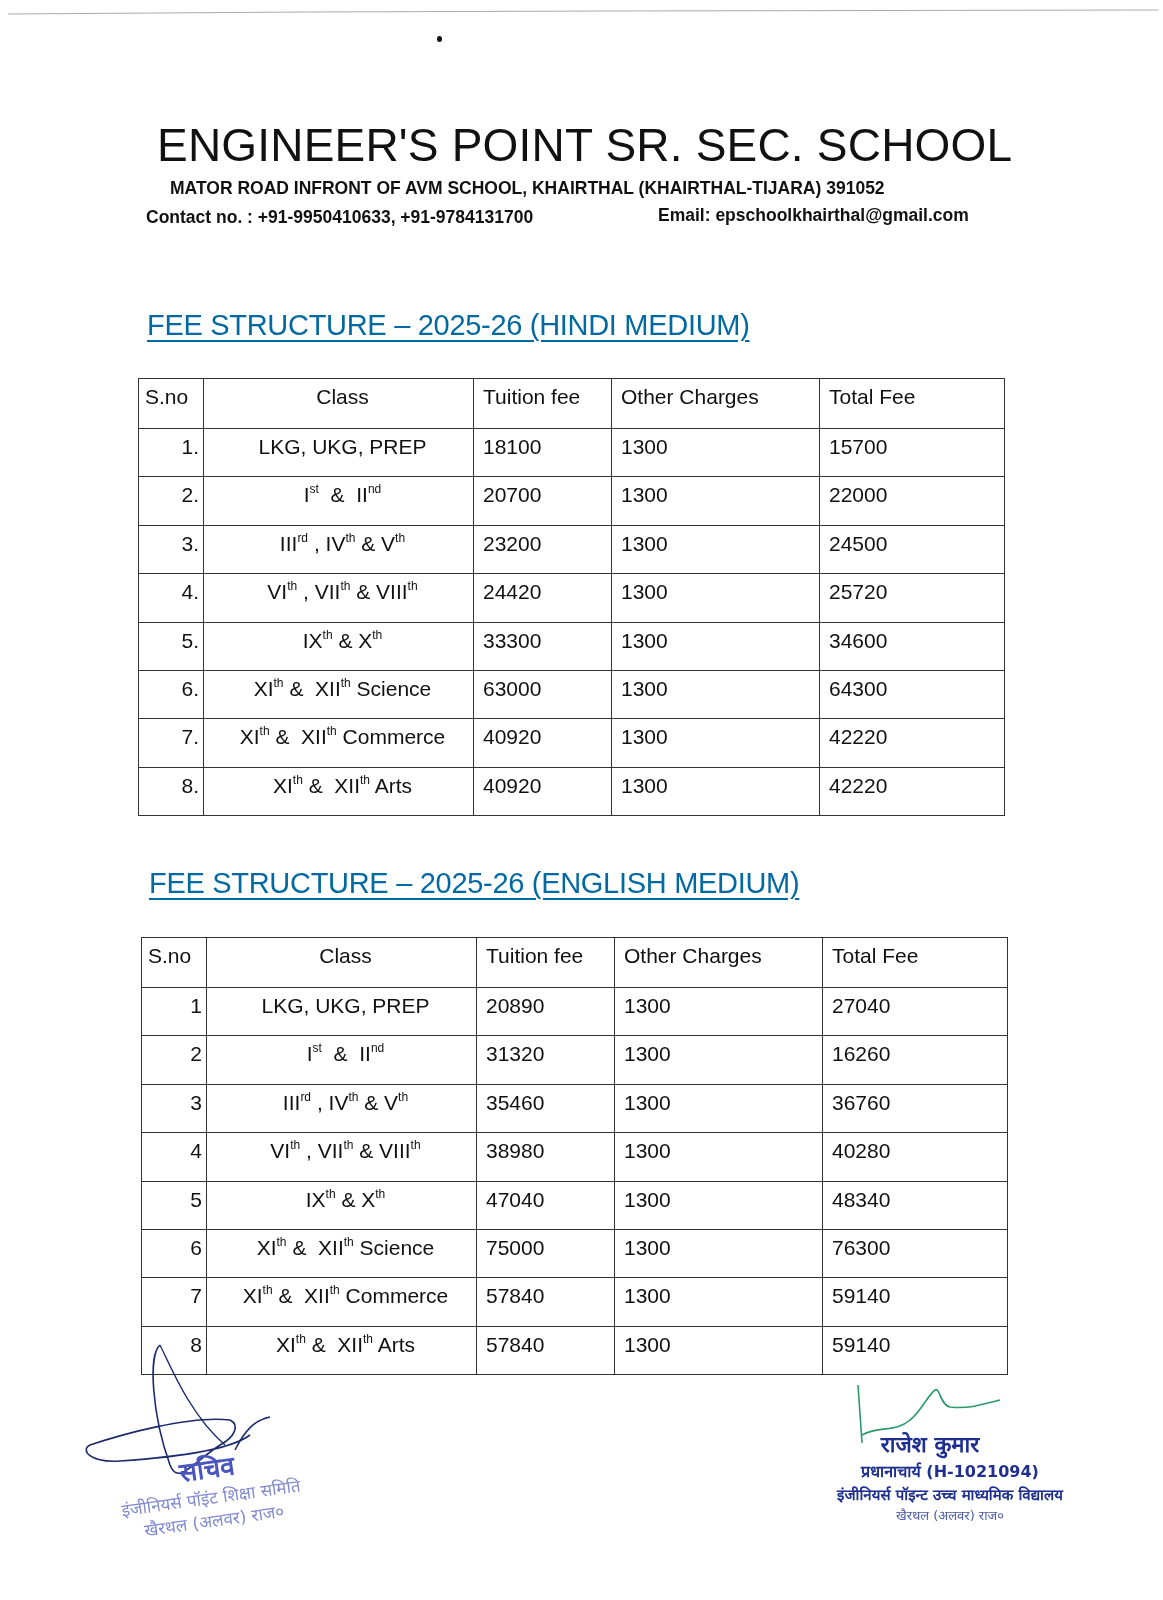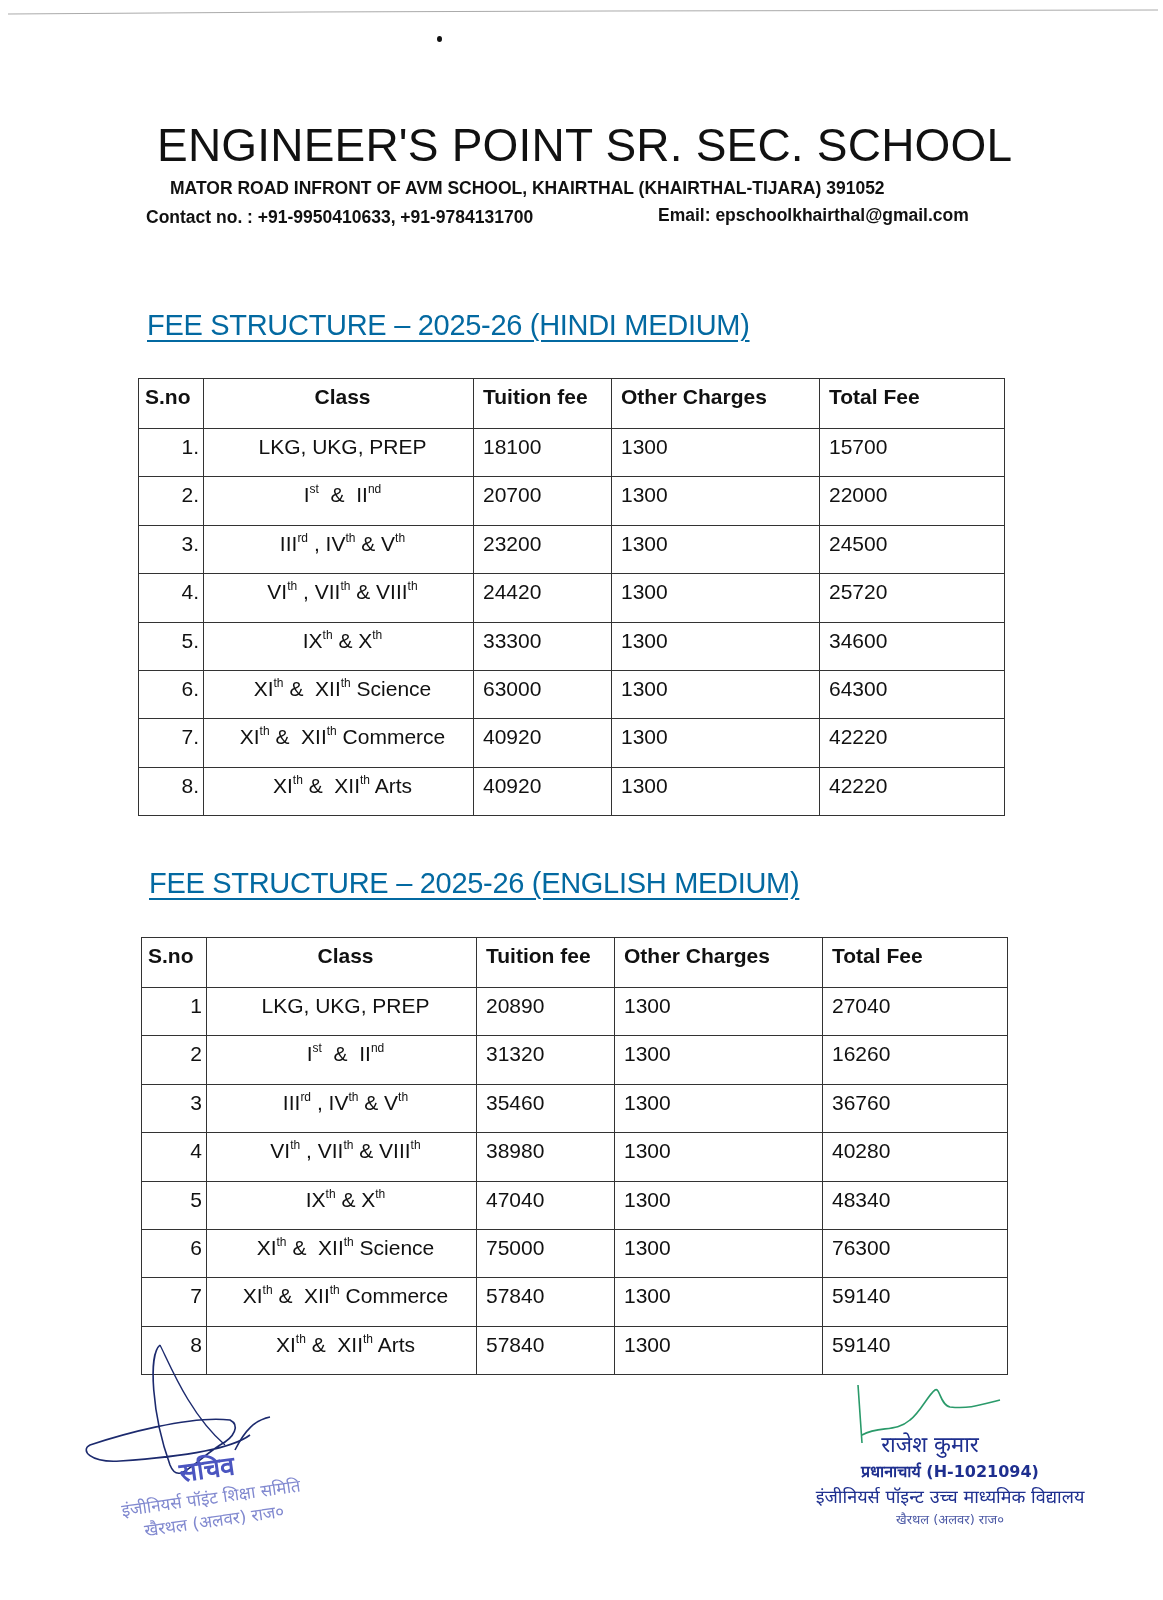--- a/index.html
+++ b/index.html
@@ -36,21 +36,21 @@
   .title-english { left: 149px; top: 867px; }
 
   table.fee {
     position: absolute; border-collapse: collapse; table-layout: fixed;
     font-size: 21px; color: #111;
   }
   table.fee td, table.fee th {
     border: 1.5px solid #333; height: 48.4px; vertical-align: top;
     padding-top: 6px; text-align: left; font-weight: 400; white-space: nowrap;
   }
-  table.fee th { font-weight: 700; height: 50px; }
+  table.fee th { font-weight: 400; height: 50px; }
   table.fee td.sno, table.fee th.sno { text-align: right; padding-right: 4px; }
   table.fee th.sno { text-align: left; padding-left: 6px; }
   table.fee td.cls, table.fee th.cls { padding-left: 8px; text-align: center; }
   table.fee td.num, table.fee th.num { padding-left: 9px; }
   table.fee sup { font-size: 12px; vertical-align: 9px; line-height: 0; margin-top: 16px; }
 
   .tbl-hindi { left: 138px; top: 378px; width: 866px; }
   .tbl-english { left: 141px; top: 937px; width: 866px; }
 
   col.c1 { width: 65px; } col.c2 { width: 270px; } col.c3 { width: 138px; }
@@ -62,23 +62,23 @@
     color: #6b74c7; font-family: "DejaVu Sans", sans-serif; text-align: center;
   }
   .stamp-left .st-title { font-size: 26px; font-weight: 700; color: #4b55c0; }
   .stamp-left .st-line { font-size: 17px; opacity: 0.85; }
 
   .sig-right { position: absolute; left: 840px; top: 1385px; width: 180px; height: 60px; }
   .stamp-right {
     position: absolute; left: 800px; top: 1428px; width: 300px;
     font-family: "DejaVu Sans", sans-serif; color: #1e2f8f; text-align: center;
   }
-  .stamp-right .sr-name { font-size: 22px; font-weight: 400; margin-left: -40px; }
+  .stamp-right .sr-name { font-size: 22px; font-weight: 700; margin-left: -40px; }
   .stamp-right .sr-desig { font-size: 16px; font-weight: 700; margin-top: 2px; }
-  .stamp-right .sr-school { font-size: 18px; font-weight: 400; margin-top: 2px; }
+  .stamp-right .sr-school { font-size: 15px; font-weight: 700; margin-top: 2px; }
   .stamp-right .sr-place { font-size: 13px; opacity: 0.8; margin-top: 2px; }
 </style>
 </head>
 <body>
 
 <svg class="scan-line" viewBox="0 0 1150 6" preserveAspectRatio="none">
   <path d="M0 5 L300 3 L600 2 L1150 1" stroke="#aaa" stroke-width="1" fill="none"></path>
 </svg>
 <div class="scan-dot"></div>
 

